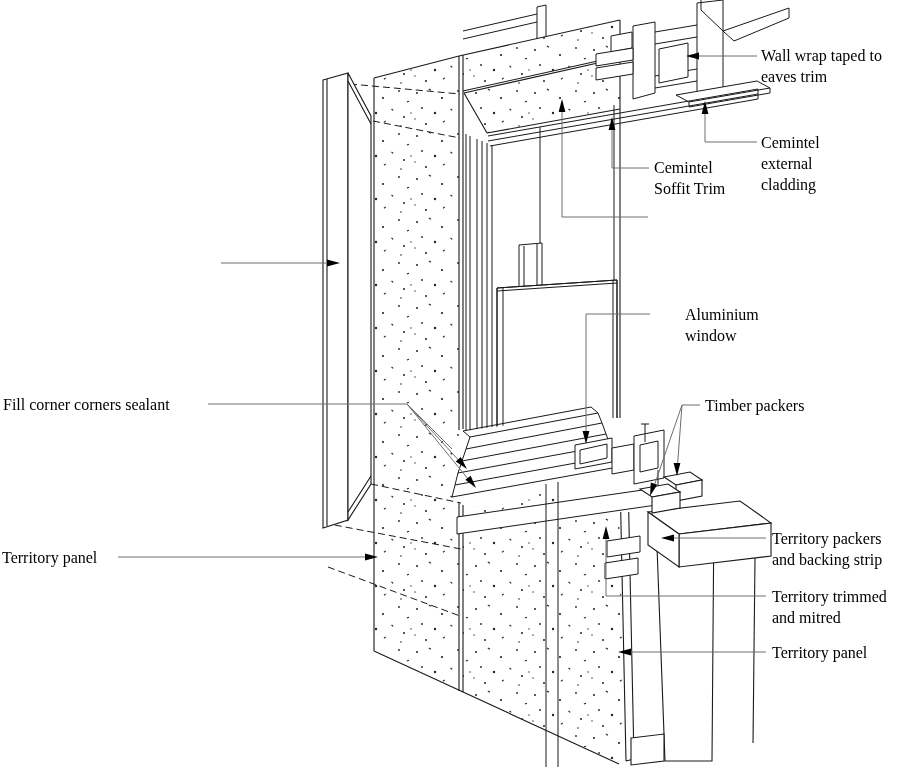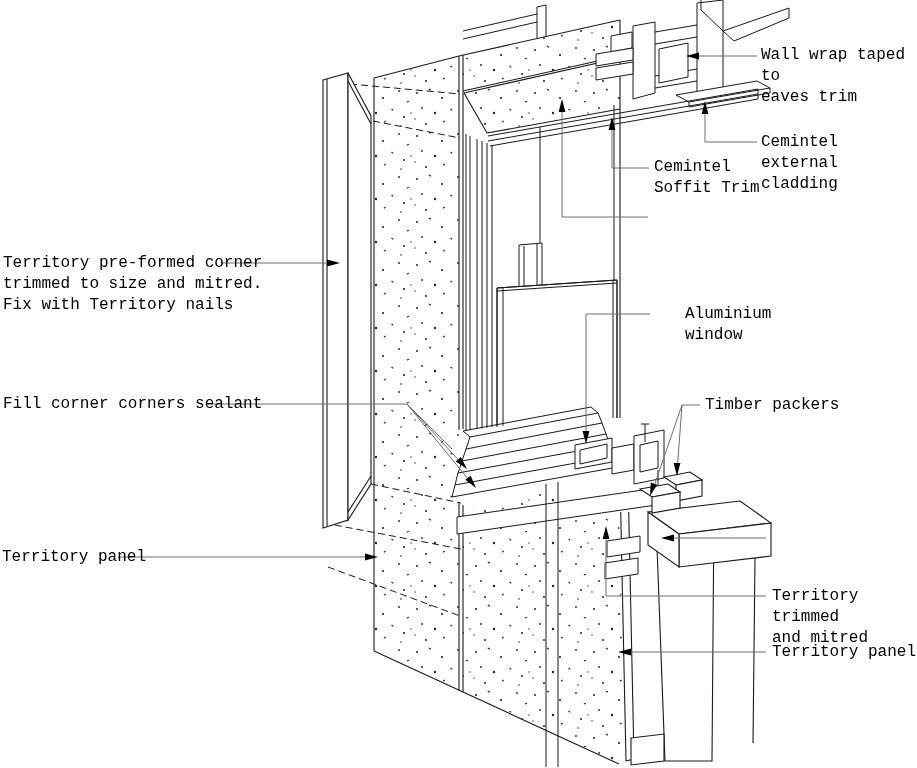--- a/index.html
+++ b/index.html
@@ -1,17 +1,17 @@
 <!DOCTYPE html>
 <html><head>
 <meta charset="utf-8">
 <style>
   html,body{margin:0;padding:0;background:#fff;}
   #stage{position:relative;width:917px;height:768px;background:#fff;overflow:hidden;
-         font-family:Liberation Mono, monospace;}
+         font-family:Liberation Serif, serif;}
   #stage svg{position:absolute;left:0;top:0;}
   .lbl{position:absolute;font-size:16px;line-height:21px;color:#000;white-space:pre-line;}
 </style>
 </head>
 <body>
 
 <div id="stage">
 
 <svg id="draw" width="917" height="768" viewBox="0 0 917 768">
   <defs>
@@ -160,25 +160,24 @@
       <polygon points="378,557 365,560.4 365,553.6" fill="#000000"></polygon>
     </svg>
 
 <div class="lbl" style="left: 761px; top: 45px;">Wall wrap taped to
 eaves trim</div>
 <div class="lbl" style="left: 761px; top: 132px;">Cemintel
 external
 cladding</div>
 <div class="lbl" style="left: 654px; top: 157px;">Cemintel
 Soffit Trim</div>
-<div class="lbl" style="left: 3px; top: 253px;">Territory pre-formed corner
-trimmed to size and mitred.
-Fix with Territory nails</div>
 <div class="lbl" style="left: 3px; top: 394px;">Fill corner corners sealant</div>
 <div class="lbl" style="left: 656px; top: 304px; margin-left: 29px;">Aluminium
 window</div>
 <div class="lbl" style="left: 705px; top: 395px;">Timber packers</div>
+<div class="lbl" style="left: 772px; top: 528px;">Territory packers
+and backing strip</div>
 <div class="lbl" style="left: 772px; top: 586px;">Territory trimmed
 and mitred</div>
 <div class="lbl" style="left: 772px; top: 642px;">Territory panel</div>
 <div class="lbl" style="left: 2px; top: 547px;">Territory panel</div>
 
 </div>
 
 </body></html>

